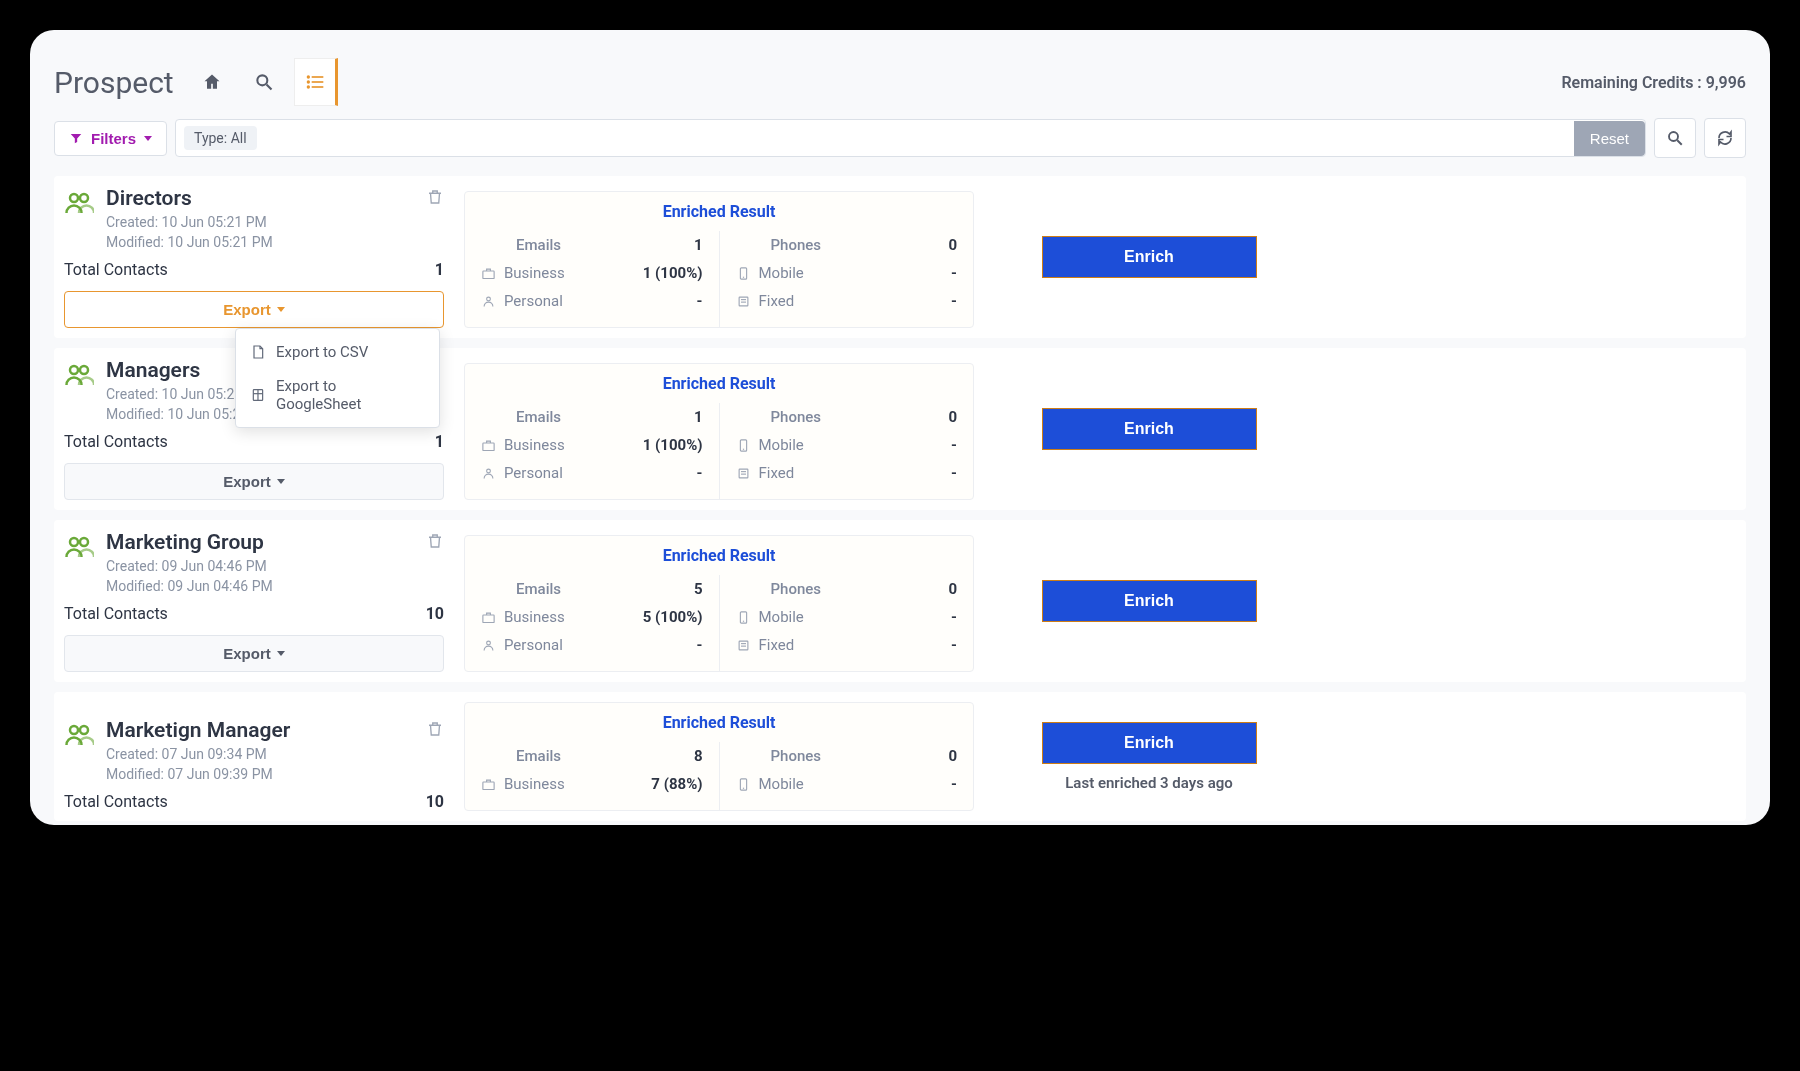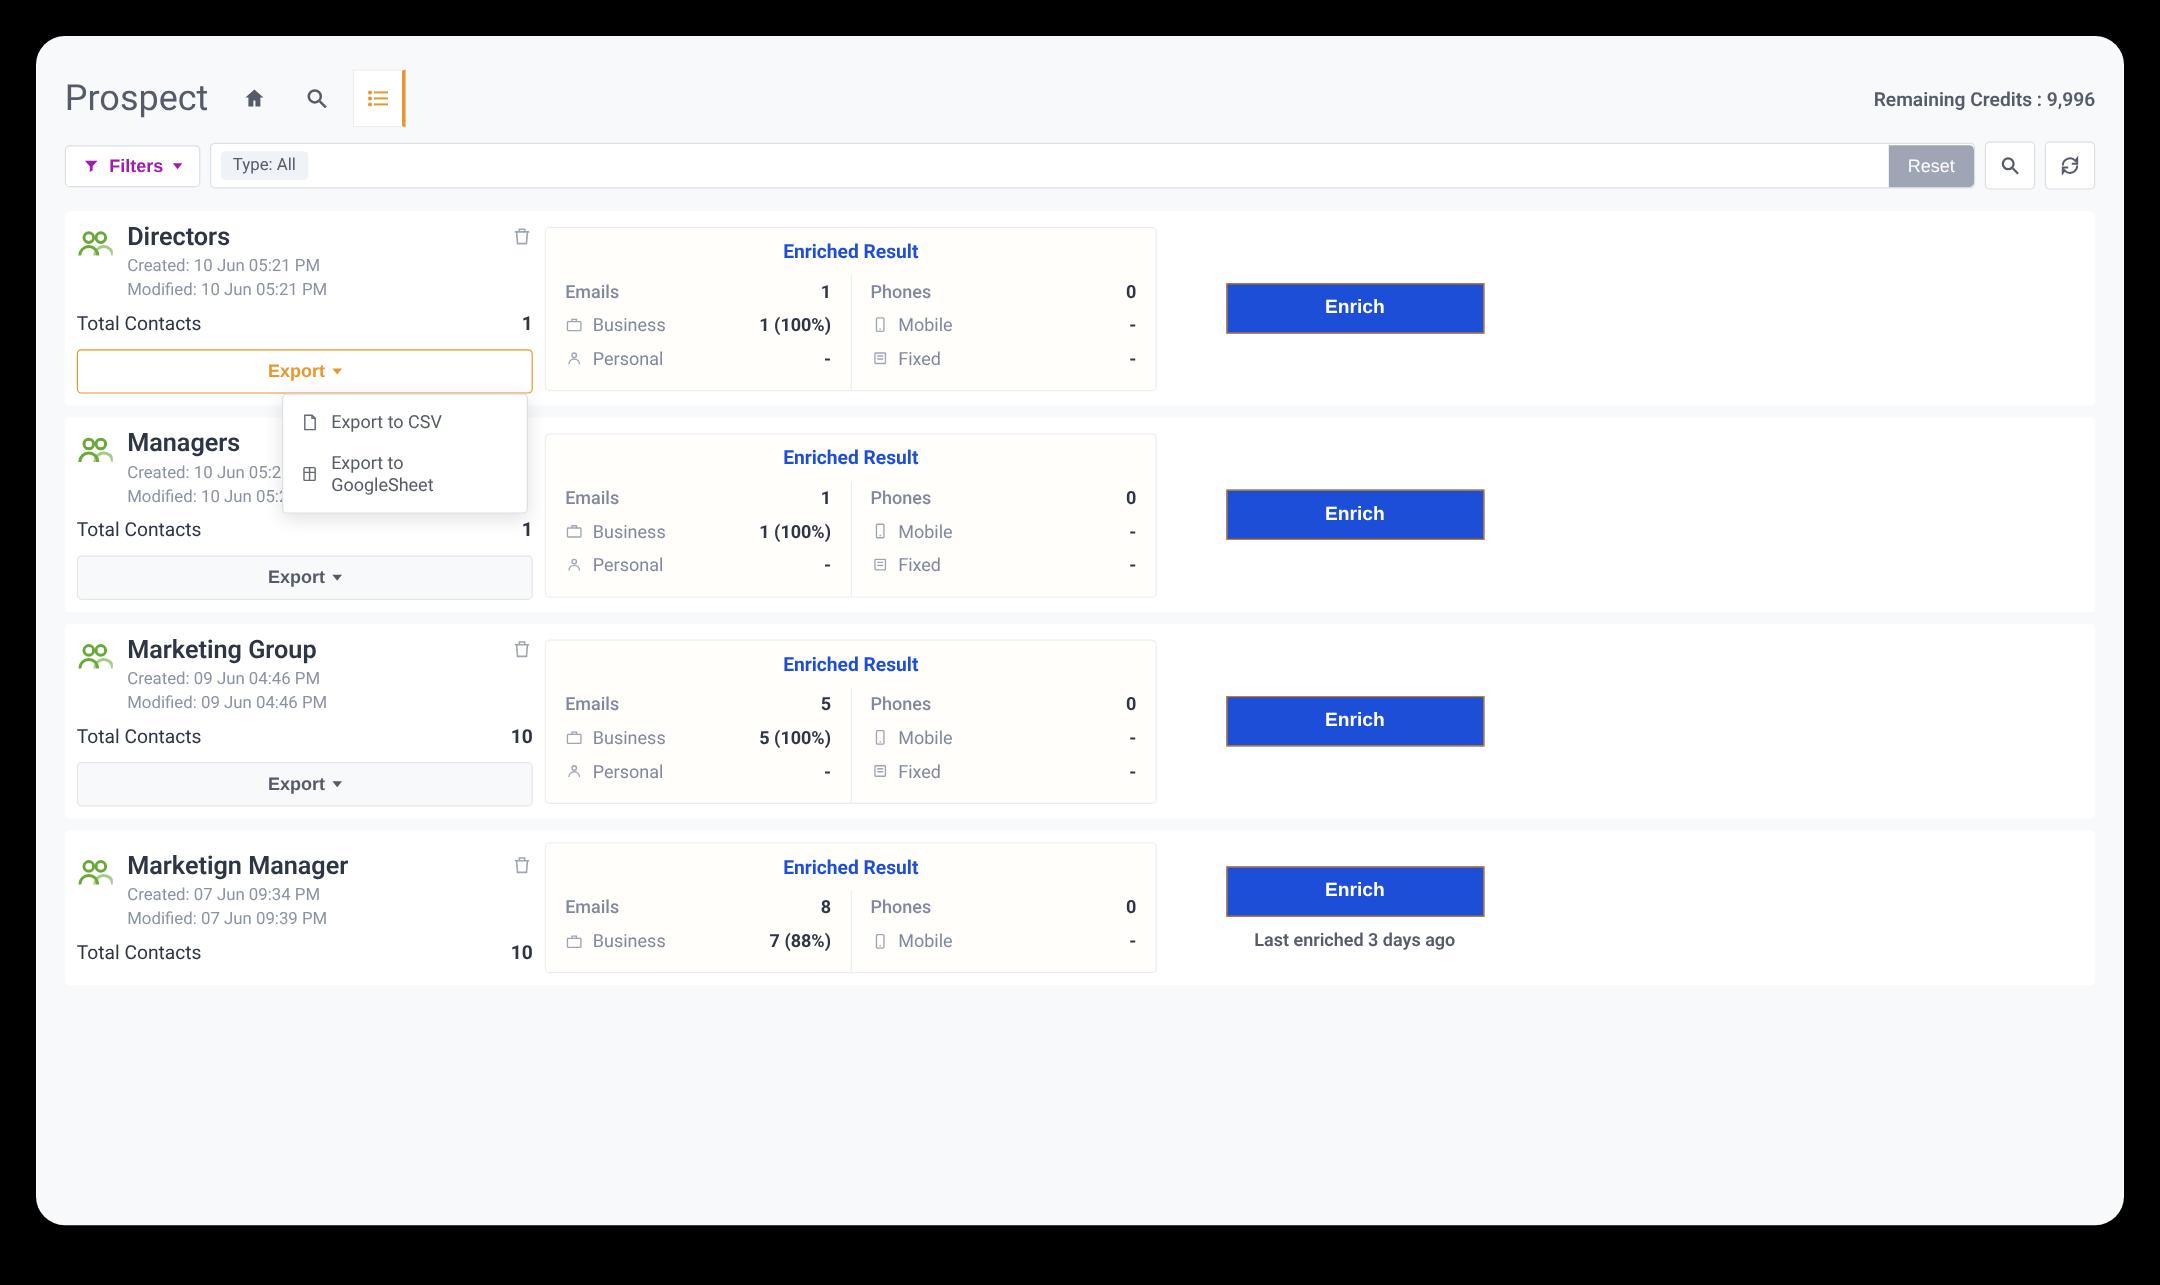--- a/index.html
+++ b/index.html
@@ -7,21 +7,21 @@
     font-family: -apple-system, BlinkMacSystemFont, "Segoe UI", Roboto, sans-serif;
     background: #000;
     padding: 30px;
   }
   .app {
     background: #f8f9fb;
     border-radius: 24px;
     padding: 28px 24px 0 24px;
     box-shadow: 0 8px 40px rgba(0,0,0,0.5);
     overflow: hidden;
-    height: 991px;
+    height: 795px;
   }
   .header {
     display: flex;
     align-items: center;
     justify-content: space-between;
     margin-bottom: 12px;
   }
   .header-left {
     display: flex;
     align-items: center;
@@ -118,22 +118,22 @@
     color: #555b69;
     cursor: pointer;
   }
   .sq-btn svg { width: 18px; height: 18px; }
   .card {
     background: #fff;
     border-radius: 4px;
     margin-bottom: 10px;
     padding: 10px;
     display: flex;
-    gap: 10px;
-    align-items: center;
+    gap: 20px;
+    align-items: flex-end;
     position: relative;
   }
   .left-col {
     width: 380px;
     position: relative;
   }
   .card-head {
     display: flex;
     align-items: flex-start;
     gap: 12px;
@@ -243,21 +243,21 @@
   }
   .half + .half { border-left: 1px solid #eceef2; }
   .stat-row {
     display: flex;
     justify-content: space-between;
     align-items: center;
     padding: 5px 0;
     color: #7f889c;
     font-size: 15px;
   }
-  .stat-row.head { color: #7f889c; font-weight: 500; }
+  .stat-row.head { color: #7f889c; font-weight: 500; margin-left: 35px; }
   .stat-row .val { color: #2e3544; font-weight: 700; }
   .stat-row .icon-label { display: flex; align-items: center; gap: 8px; }
   .stat-row svg { width: 15px; height: 15px; color: #9ea6b5; }
   .right-col {
     flex: 0 0 310px;
     display: flex;
     flex-direction: column;
     justify-content: center;
     align-items: center;
     gap: 10px;

